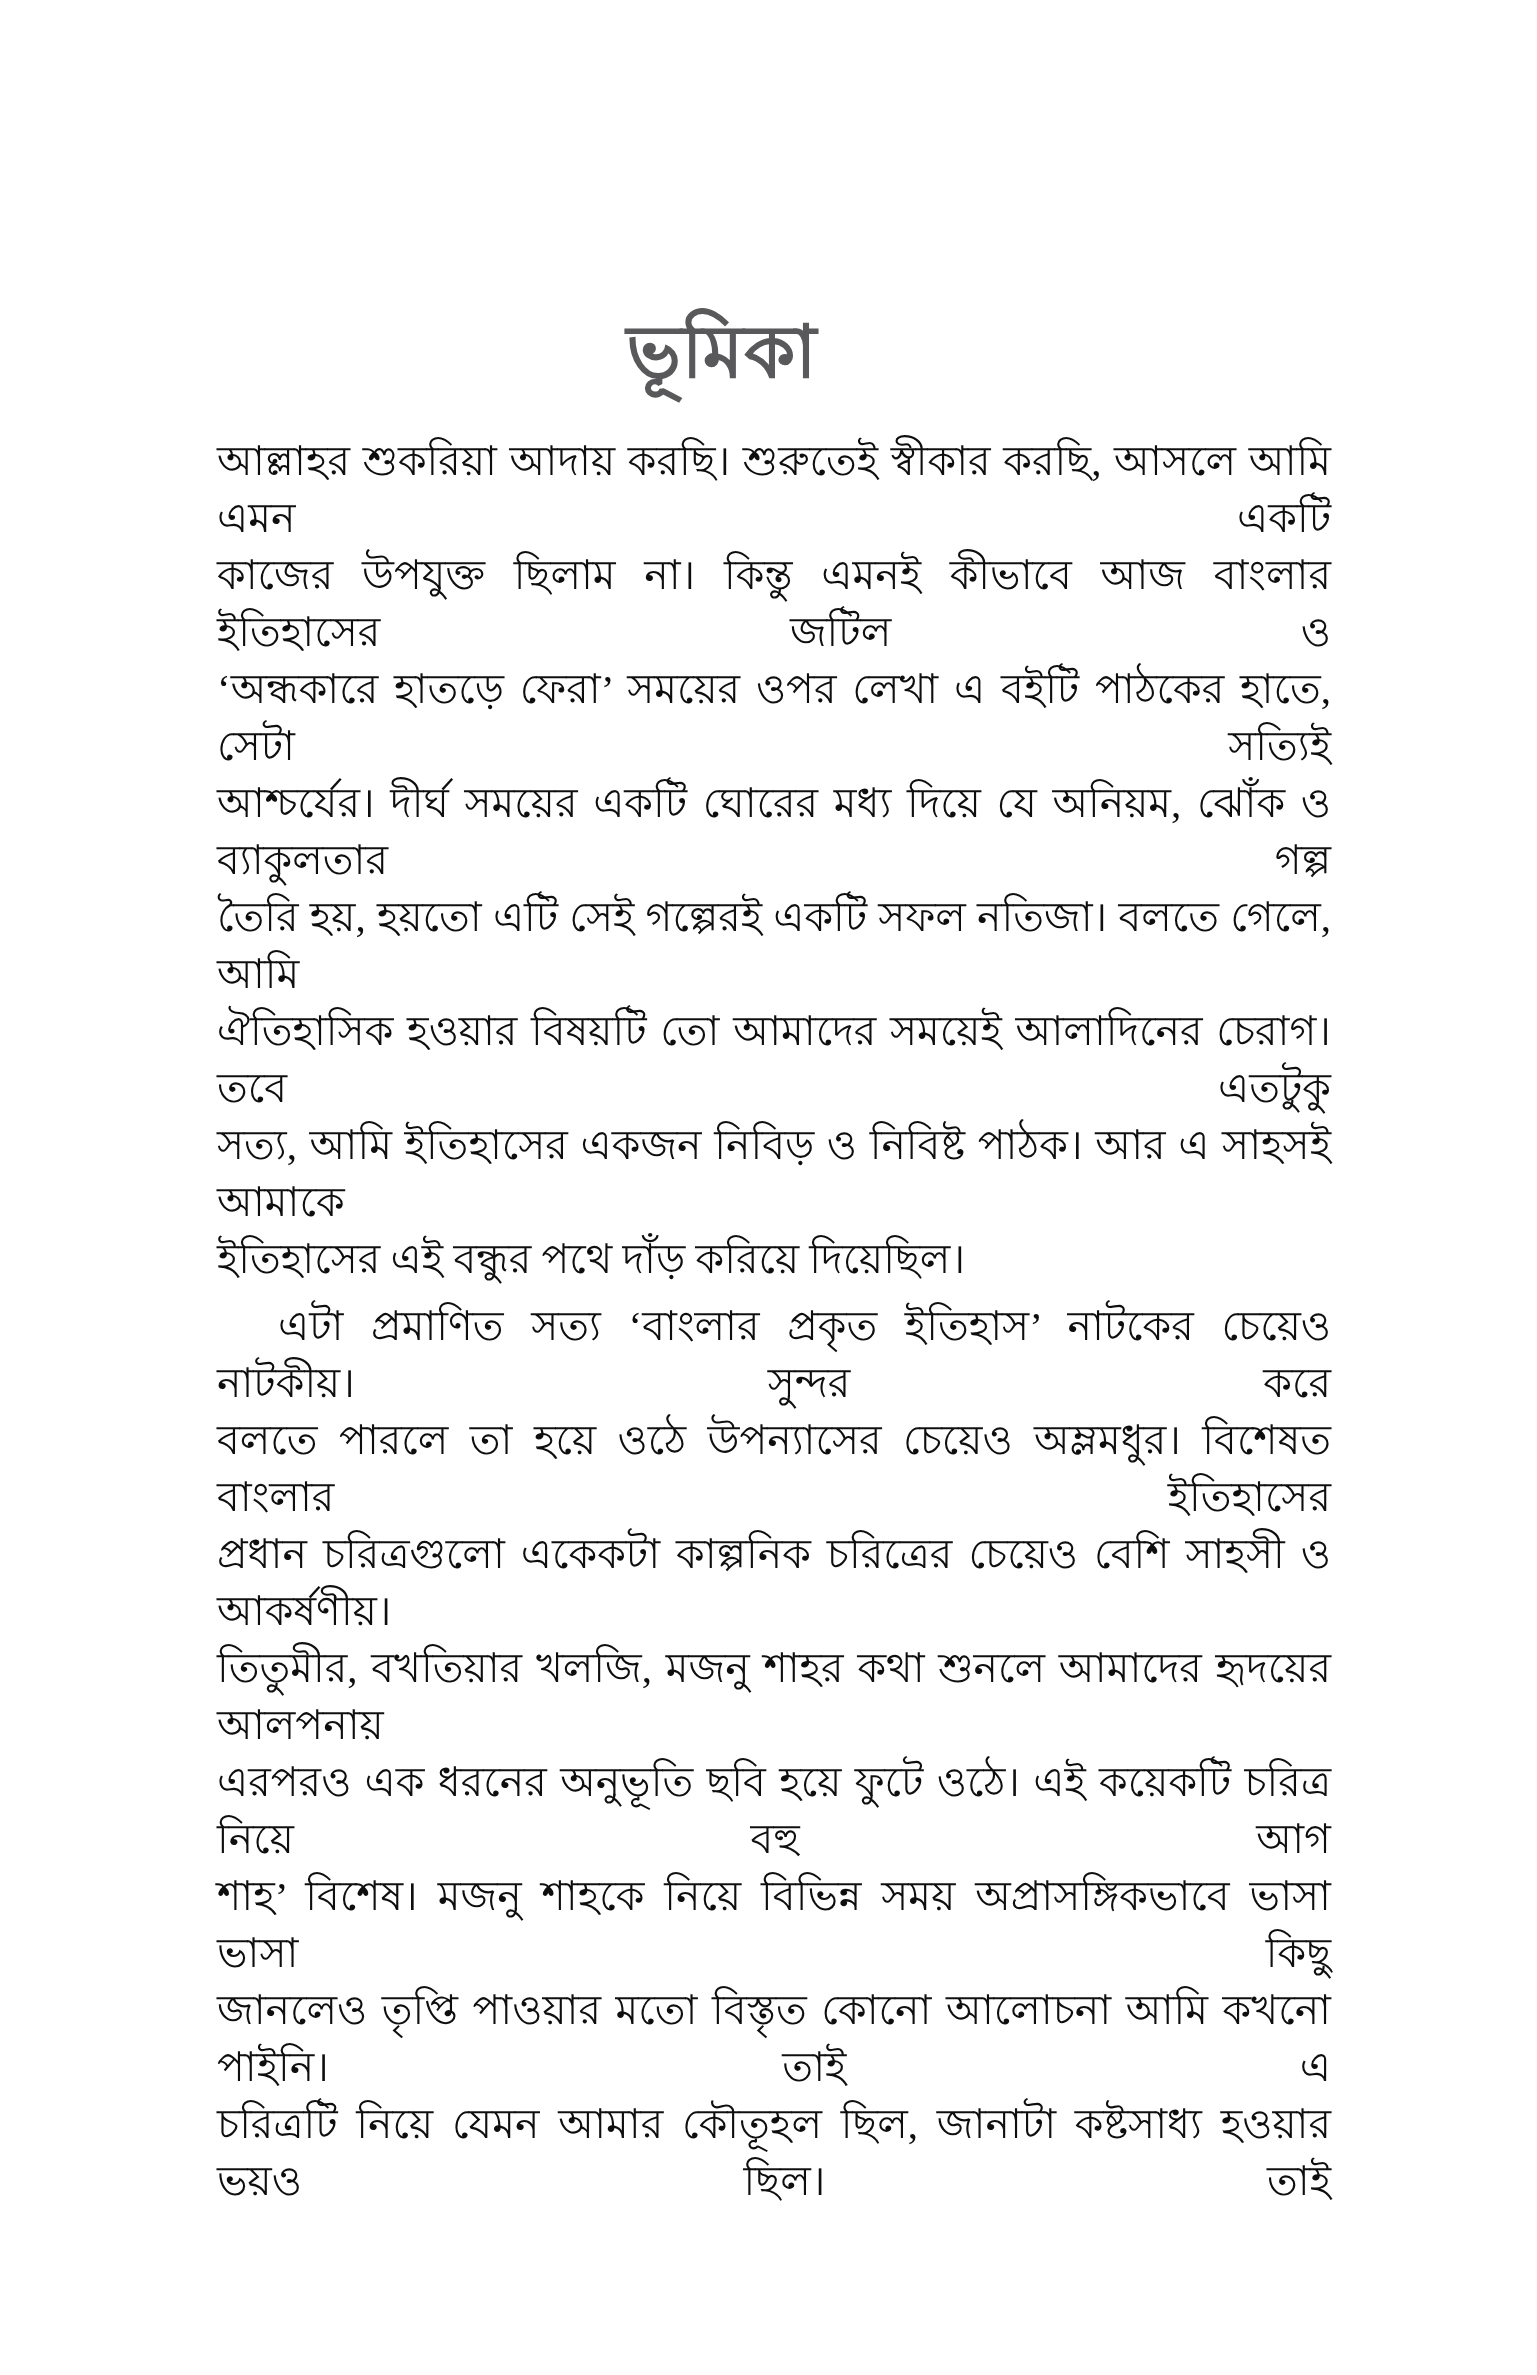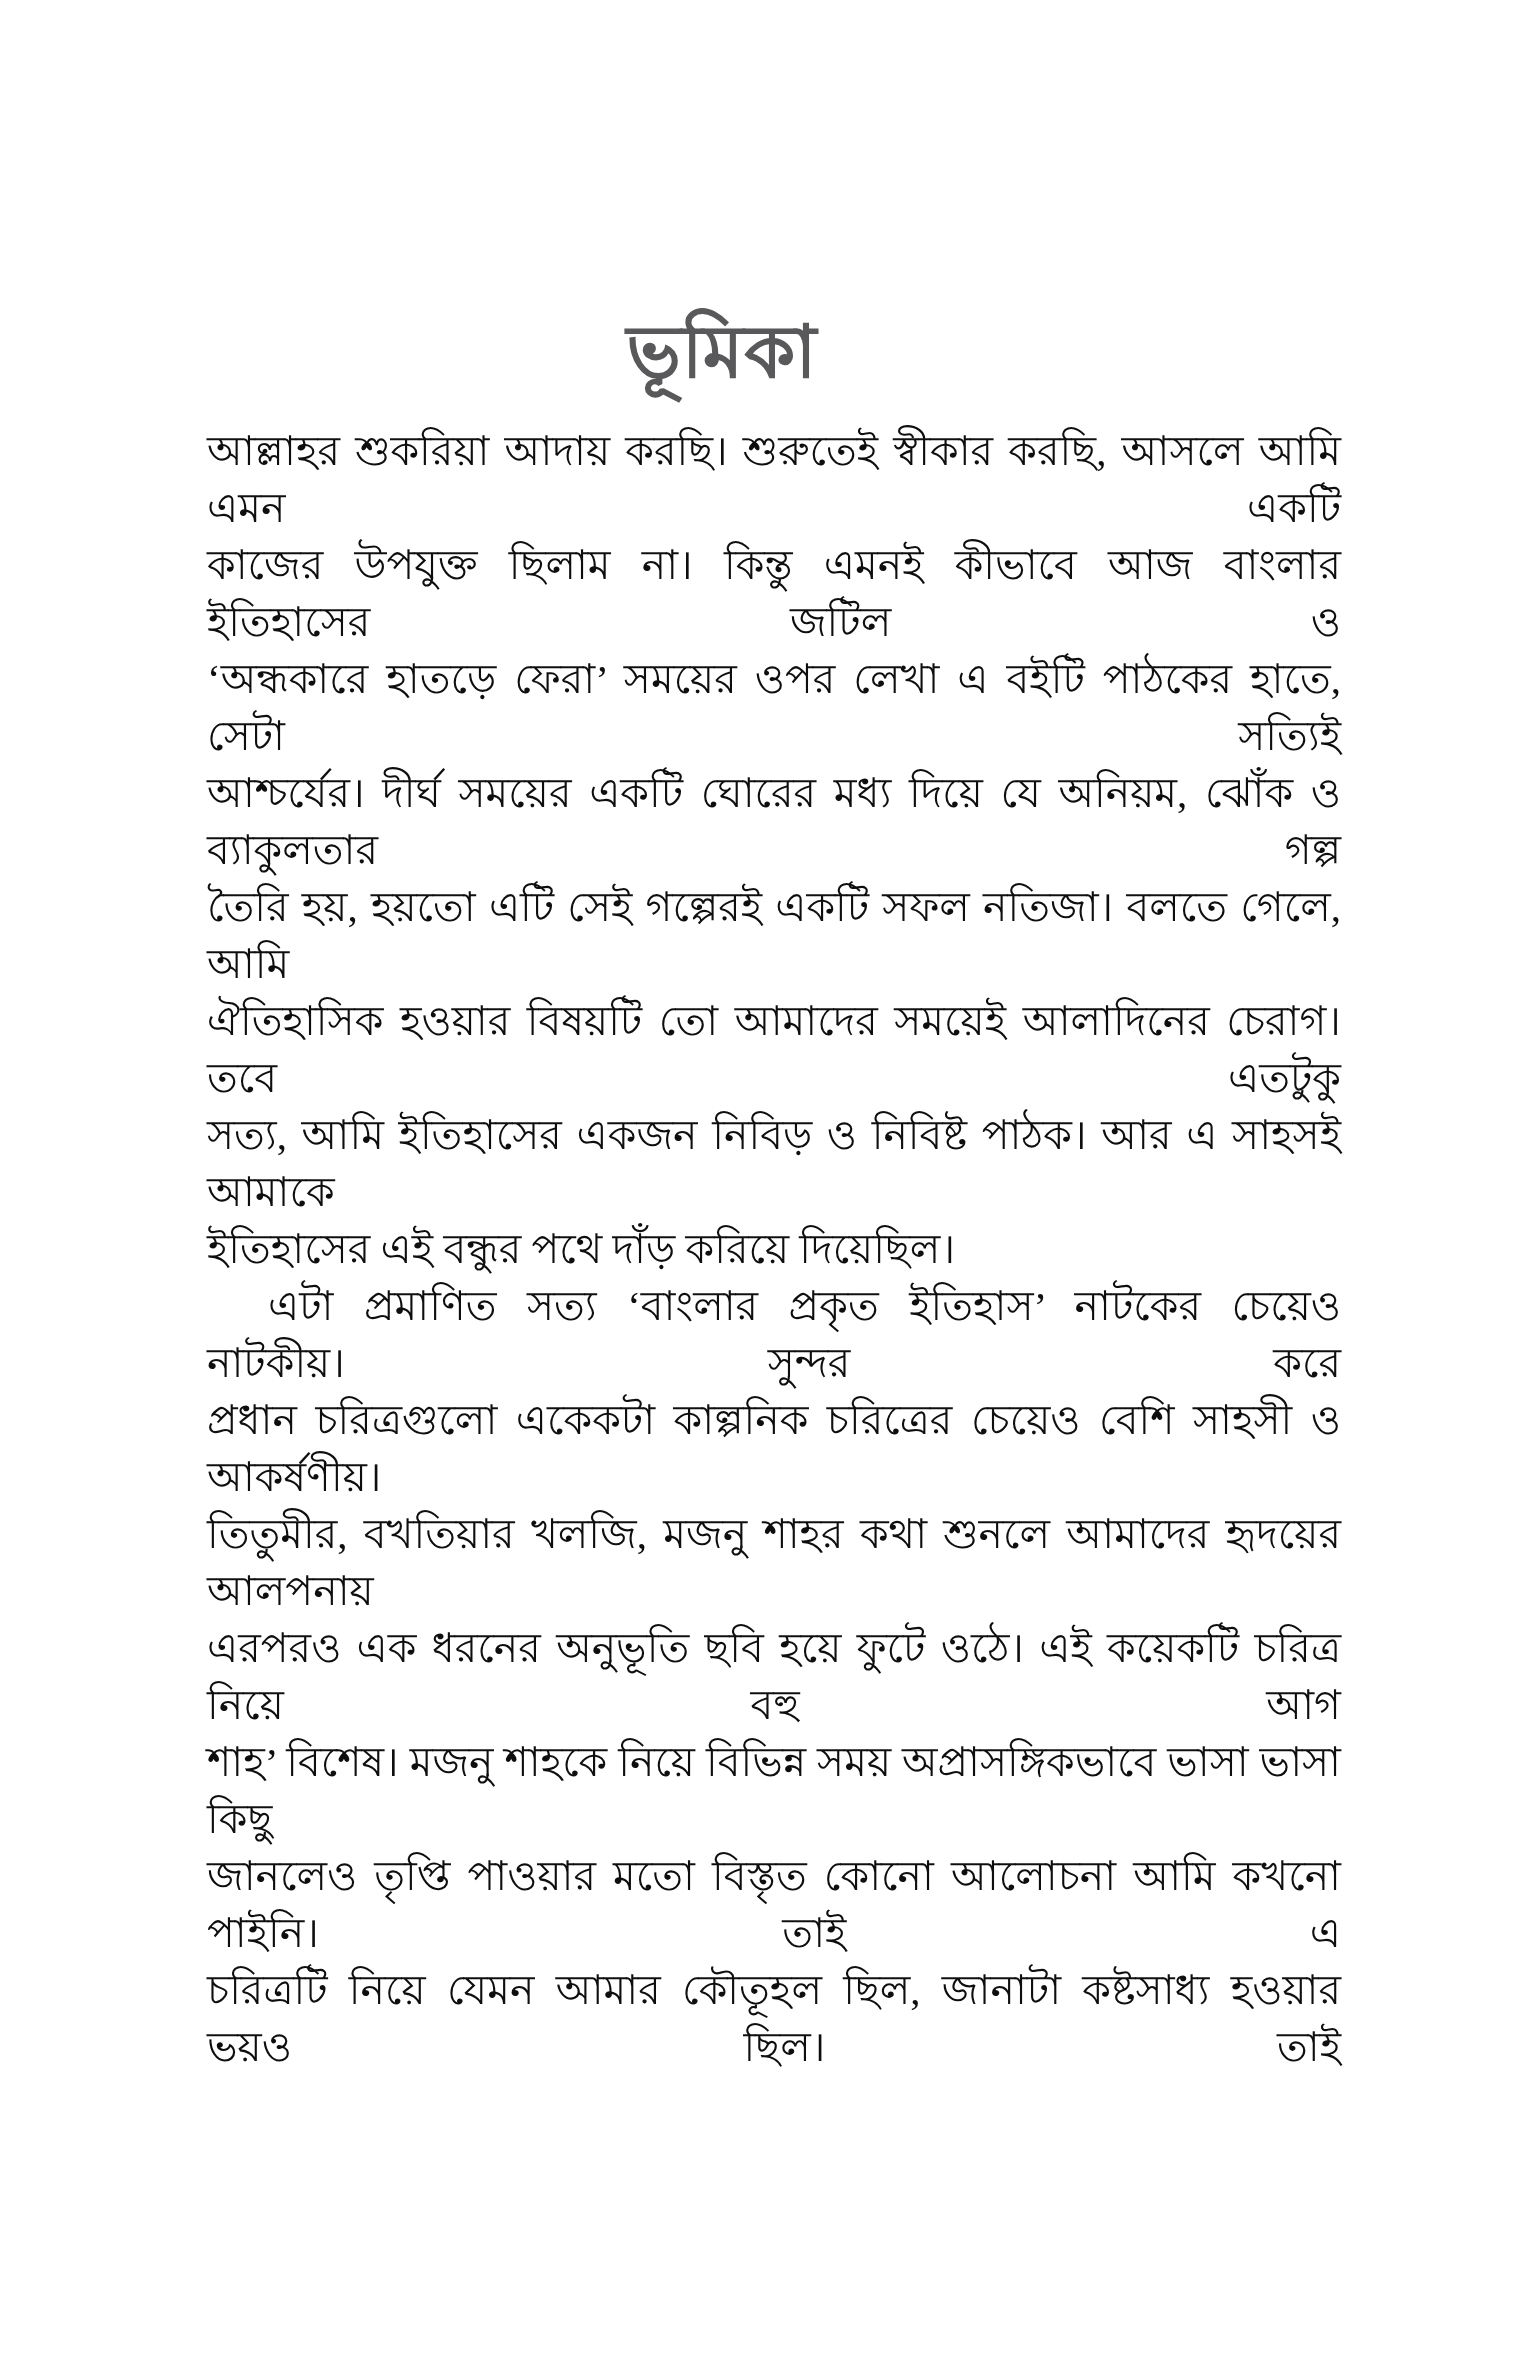--- a/index.html
+++ b/index.html
@@ -32,21 +32,21 @@
     position: absolute;
     left: 207px;
     top: 423px;
     width: 1134px;
     color: #0e0e0e;
     font-size: 41px;
     line-height: 57px;
     font-weight: 400;
   }
   .paragraph {
-    margin: 0;
+    margin: 10px;
     padding: 0;
   }
   .line {
     width: 100%;
     text-align: justify;
     text-align-last: justify;
     white-space: normal;
   }
   .line.last {
     text-align-last: left;
@@ -66,20 +66,21 @@
         <div class="line">কাজের উপযুক্ত ছিলাম না। কিন্তু এমনই কীভাবে আজ বাংলার ইতিহাসের জটিল ও</div>
         <div class="line">‘অন্ধকারে হাতড়ে ফেরা’ সময়ের ওপর লেখা এ বইটি পাঠকের হাতে, সেটা সত্যিই</div>
         <div class="line">আশ্চর্যের। দীর্ঘ সময়ের একটি ঘোরের মধ্য দিয়ে যে অনিয়ম, ঝোঁক ও ব্যাকুলতার গল্প</div>
         <div class="line">তৈরি হয়, হয়তো এটি সেই গল্পেরই একটি সফল নতিজা। বলতে গেলে, আমি</div>
         <div class="line">ঐতিহাসিক হওয়ার বিষয়টি তো আমাদের সময়েই আলাদিনের চেরাগ। তবে এতটুকু</div>
         <div class="line">সত্য, আমি ইতিহাসের একজন নিবিড় ও নিবিষ্ট পাঠক। আর এ সাহসই আমাকে</div>
         <div class="line last">ইতিহাসের এই বন্ধুর পথে দাঁড় করিয়ে দিয়েছিল।</div>
       </div>
       <div class="paragraph">
         <div class="line indent">এটা প্রমাণিত সত্য ‘বাংলার প্রকৃত ইতিহাস’ নাটকের চেয়েও নাটকীয়। সুন্দর করে</div>
+        <div class="line">বলতে পারলে তা হয়ে ওঠে উপন্যাসের চেয়েও অম্লমধুর। বিশেষত বাংলার ইতিহাসের</div>
         <div class="line">প্রধান চরিত্রগুলো একেকটা কাল্পনিক চরিত্রের চেয়েও বেশি সাহসী ও আকর্ষণীয়।</div>
         <div class="line">তিতুমীর, বখতিয়ার খলজি, মজনু শাহর কথা শুনলে আমাদের হৃদয়ের আলপনায়</div>
         <div class="line">এরপরও এক ধরনের অনুভূতি ছবি হয়ে ফুটে ওঠে। এই কয়েকটি চরিত্র নিয়ে বহু আগ</div>
         <div class="line">শাহ’ বিশেষ। মজনু শাহকে নিয়ে বিভিন্ন সময় অপ্রাসঙ্গিকভাবে ভাসা ভাসা কিছু</div>
         <div class="line">জানলেও তৃপ্তি পাওয়ার মতো বিস্তৃত কোনো আলোচনা আমি কখনো পাইনি। তাই এ</div>
         <div class="line">চরিত্রটি নিয়ে যেমন আমার কৌতূহল ছিল, জানাটা কষ্টসাধ্য হওয়ার ভয়ও ছিল। তাই</div>
       </div>
     </div>
 </div>
 

